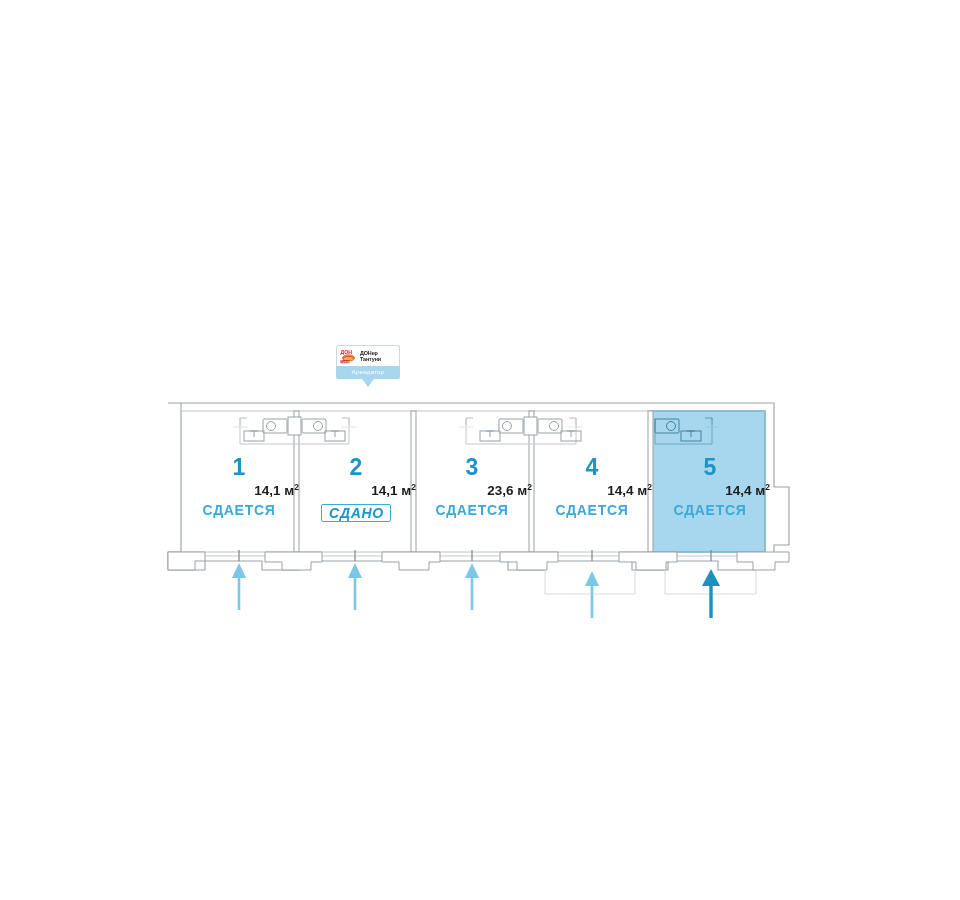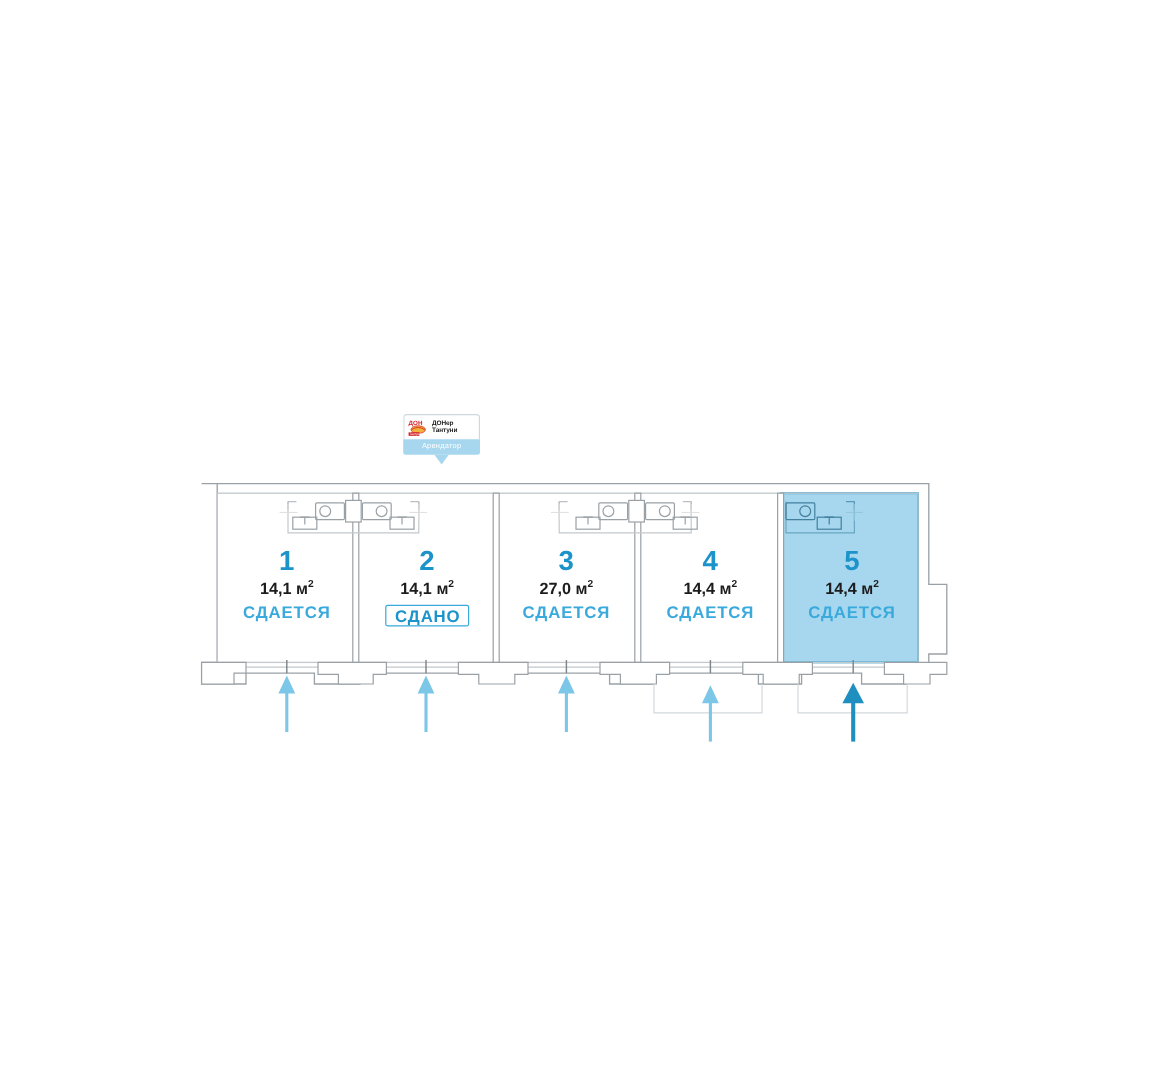--- a/index.html
+++ b/index.html
@@ -88,40 +88,42 @@
     color: #1c93c9;
     line-height: 25px;
     letter-spacing: 0.3px;
   }
   .unit-area {
     font-size: 13.5px;
     font-weight: bold;
     color: #1c1c1c;
     line-height: 18px;
     margin-top: 2px;
+    text-align: right;
   }
   .unit-area sup {
     font-size: 8.5px;
     vertical-align: super;
     line-height: 0;
   }
   .unit-status {
     font-size: 14px;
     font-weight: bold;
     color: #3aa9dc;
     letter-spacing: 0.7px;
     line-height: 12px;
     margin-top: 4px;
     display: inline-block;
   }
   .unit-status.boxed {
     border: 1px solid #3aa9dc;
     border-radius: 2px;
     padding: 2px 6px 2px 7px;
     color: #1c93c9;
+    font-style: italic;
   }
 </style>
 </head>
 <body>
 
 <div id="stage">
 
   <div id="plan-wrap">
     <svg class="planvec" width="960" height="900" viewBox="0 0 960 900">
 
@@ -274,21 +276,21 @@
   </div>
 
   <div class="unit-label" style="left:296px; top:455px;">
     <div class="unit-num">2</div>
     <div class="unit-area"><span>14,1 м</span><sup>2</sup></div>
     <div><span class="unit-status boxed">СДАНО</span></div>
   </div>
 
   <div class="unit-label" style="left:412px; top:455px;">
     <div class="unit-num">3</div>
-    <div class="unit-area"><span>27,0 м</span><sup>2</sup></div>
+    <div class="unit-area"><span>23,6 м</span><sup>2</sup></div>
     <div><span class="unit-status">СДАЕТСЯ</span></div>
   </div>
 
   <div class="unit-label" style="left:532px; top:455px;">
     <div class="unit-num">4</div>
     <div class="unit-area"><span>14,4 м</span><sup>2</sup></div>
     <div><span class="unit-status">СДАЕТСЯ</span></div>
   </div>
 
   <div class="unit-label" style="left:650px; top:455px;">

